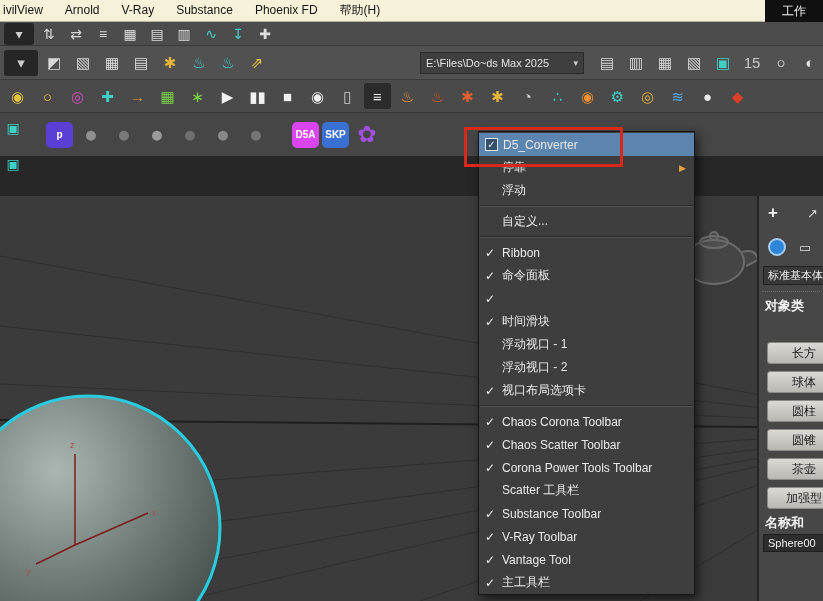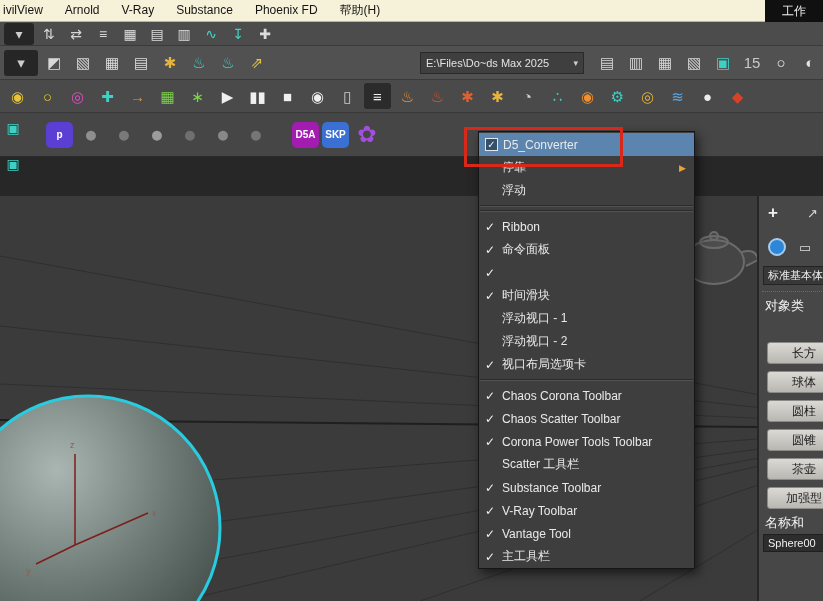--- a/index.html
+++ b/index.html
@@ -46,21 +46,21 @@
           border-left:2px solid #262626;z-index:4;color:#e4e4e4;box-sizing:border-box}
   .rp-top{position:absolute;top:7px;left:9px;right:5px;display:flex;justify-content:space-between;align-items:center}
   .rp-plus{font-size:17px;font-weight:bold;color:#f0f0f0}
   .rp-tool{font-size:13px;color:#d8d8d8}
   .rp-cats{position:absolute;top:42px;left:9px;display:flex;gap:13px;align-items:center}
   .cat-circle{width:18px;height:18px;border-radius:50%;background:#2e86d8;border:2px solid #a5cdf0;box-sizing:border-box}
   .cat-ico{color:#dcdcdc;font-size:13px}
   .rp-dd{position:absolute;top:70px;left:4px;width:72px;height:19px;background:#383838;border:1px solid #242424;
          display:flex;align-items:center;padding:0 4px;font-size:11px;color:#eeeeee;box-sizing:border-box;white-space:nowrap;overflow:hidden}
   .rp-sep{position:absolute;top:95px;left:3px;width:62px;border-top:1px dotted #6a6a6a}
-  .rp-header{position:absolute;left:6px;font-weight:normal;font-size:13px;color:#f2f2f2;white-space:nowrap}
+  .rp-header{position:absolute;left:6px;font-weight:bold;font-size:13px;color:#f2f2f2;white-space:nowrap}
   .rp-header.h1{top:101px}
   .rp-header.h2{top:318px}
   .rp-buttons{position:absolute;top:146px;left:8px;display:flex;flex-direction:column;gap:7px}
   .rp-btn{width:74px;height:22px;background:linear-gradient(#dbd9d4,#b9b7b2);border:1px solid #8c8a86;
           border-radius:3px;color:#1c1c1c;font-size:12px;display:flex;align-items:center;justify-content:center;
           box-sizing:border-box;white-space:nowrap;overflow:hidden}
   .rp-name{position:absolute;top:338px;left:4px;width:72px;height:18px;background:#2d2d2d;border:1px solid #1f1f1f;
            display:flex;align-items:center;padding:0 4px;font-size:11px;color:#efefef;box-sizing:border-box;white-space:nowrap;overflow:hidden}
 
   
@@ -169,21 +169,21 @@
 
   <div class="trow trow4">
     <div class="icons" id="row4">
         <div class="ticon badge" style="color: rgb(255, 255, 255); background: rgb(91, 63, 212);">p</div>
         <div class="ticon" style="color: rgb(143, 143, 143);">●</div>
         <div class="ticon" style="color: rgb(122, 122, 122);">●</div>
         <div class="ticon" style="color: rgb(156, 156, 156);">●</div>
         <div class="ticon" style="color: rgb(111, 111, 111);">●</div>
         <div class="ticon" style="color: rgb(136, 136, 136);">●</div>
         <div class="ticon" style="color: rgb(118, 118, 118);">●</div>
-        <div class="ticon badge" style="color: rgb(255, 255, 255); background: #a21caf; margin-left: 18px;">D5A</div>
+        <div class="ticon badge" style="color: rgb(255, 255, 255); background: #d946ef; margin-left: 18px;">D5A</div>
         <div class="ticon badge" style="color: rgb(255, 255, 255); background: rgb(58, 111, 212);">SKP</div>
         <div class="ticon" style="color: rgb(162, 79, 224);">✿</div>
       </div>
   </div>
 
   <div class="substrip"></div>
 
   <div class="left-tabs" id="leftTabs">
       <div class="ticon" style="color: rgb(63, 208, 196);">▣</div>
       <div class="ticon" style="color: rgb(63, 208, 196);">▣</div>
@@ -274,20 +274,24 @@
       <div class="ctx-item">
         <span class="chk"></span>
         <span class="lbl">停靠</span>
         <span class="sub-arrow">▶</span>
       </div>
       <div class="ctx-item">
         <span class="chk"></span>
         <span class="lbl">浮动</span>
       </div>
       <div class="ctx-sep"></div>
+      <div class="ctx-item">
+        <span class="chk"></span>
+        <span class="lbl">自定义...</span>
+      </div>
       <div class="ctx-sep"></div>
       <div class="ctx-item">
         <span class="chk">✓</span>
         <span class="lbl">Ribbon</span>
       </div>
       <div class="ctx-item">
         <span class="chk">✓</span>
         <span class="lbl">命令面板</span>
       </div>
       <div class="ctx-item">

